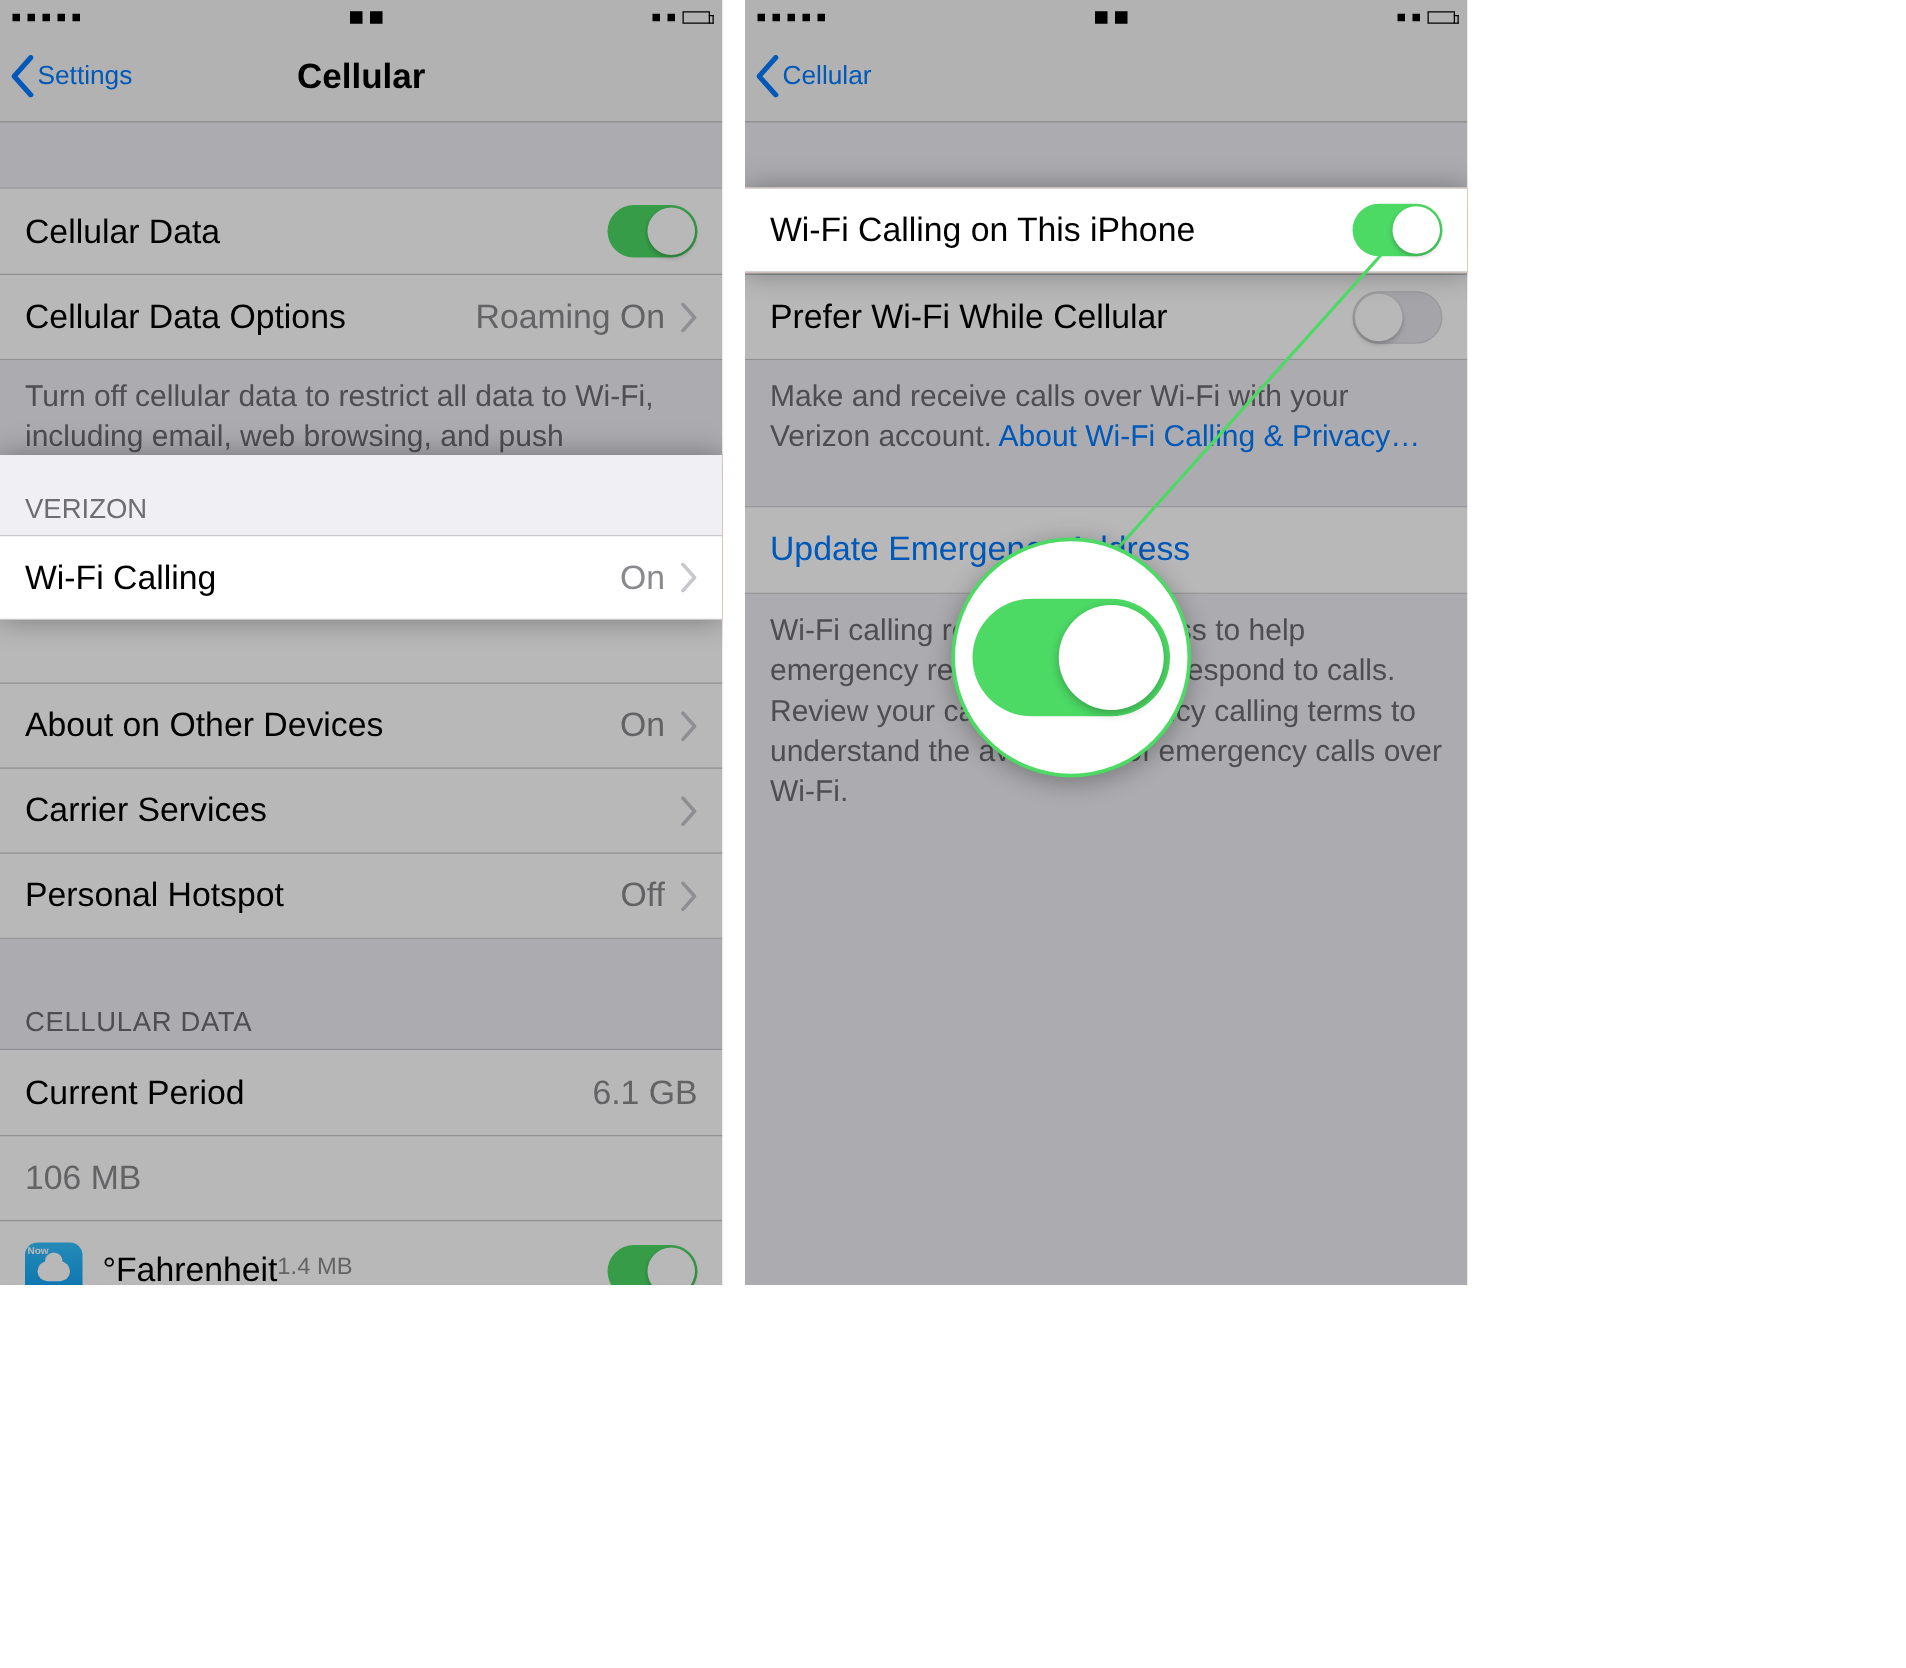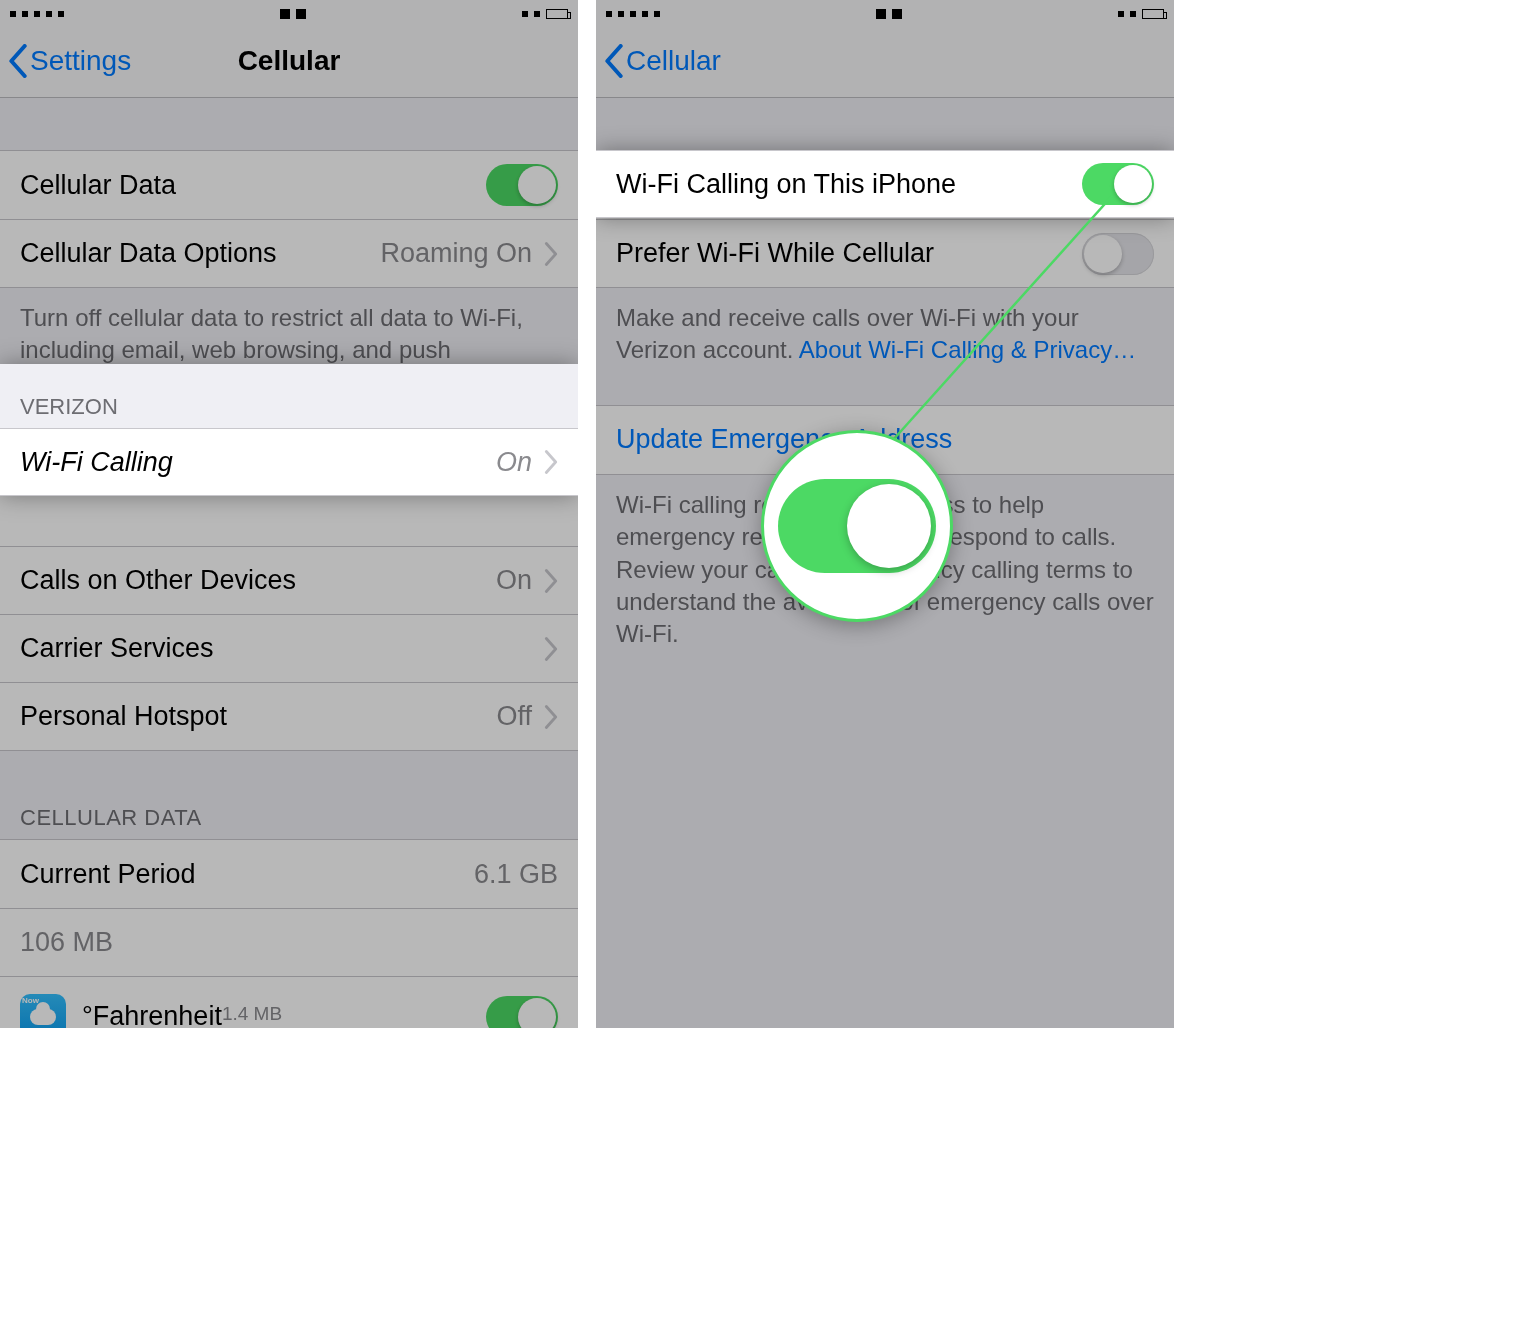--- a/index.html
+++ b/index.html
@@ -65,21 +65,21 @@
     }
     .back {
       position: absolute;
       left: 8px;
       top: 0;
       bottom: 0;
       display: flex;
       align-items: center;
       gap: 2px;
       color: #007aff;
-      font-size: 28px;
+      font-size: 21px;
       cursor: pointer;
     }
     .back svg { width: 20px; height: 34px; }
     .navtitle {
       font-size: 28px;
       font-weight: 600;
       color: #000;
     }
 
     
@@ -252,21 +252,21 @@
   </div>
   <div class="footer">Turn off cellular data to restrict all data to Wi-Fi, including email, web browsing, and push notifications.</div>
 
   <div class="header-small">VERIZON</div>
   <div class="group">
 
     <div class="row" style="visibility:hidden">
           <div class="label"></div>
         </div>
     <div class="row">
-      <div class="label">Calls on Other Devices</div>
+      <div class="label">About on Other Devices</div>
       <div class="value">On</div>
       <svg class="chevron" viewBox="0 0 12 20">
             <path d="M2 1 L10 10 L2 19" fill="none" stroke="#c7c7cc" stroke-width="2.4" stroke-linecap="round" stroke-linejoin="round"></path>
           </svg>
     </div>
     <div class="row">
       <div class="label">Carrier Services</div>
       <svg class="chevron" viewBox="0 0 12 20">
             <path d="M2 1 L10 10 L2 19" fill="none" stroke="#c7c7cc" stroke-width="2.4" stroke-linecap="round" stroke-linejoin="round"></path>
           </svg>
@@ -301,21 +301,21 @@
       <div class="toggle on">
             <div class="knob"></div>
           </div>
     </div>
   </div>
 
   <div class="dim"></div>
 
   <div class="highlight" style="top:364px;">
     <div style="padding:30px 20px 8px 20px; font-size:22px; color:#6d6d72; background:#efeff4;">VERIZON</div>
-    <div class="row" style="border-top:1px solid #c8c7cc; border-bottom:1px solid #c8c7cc;font-style:italic;">
+    <div class="row" style="border-top:1px solid #c8c7cc; border-bottom:1px solid #c8c7cc;">
       <div class="label">Wi-Fi Calling</div>
       <div class="value">On</div>
       <svg class="chevron" viewBox="0 0 12 20">
             <path d="M2 1 L10 10 L2 19" fill="none" stroke="#c7c7cc" stroke-width="2.4" stroke-linecap="round" stroke-linejoin="round"></path>
           </svg>
     </div>
   </div>
 </div>
 
 <div class="phone right">

